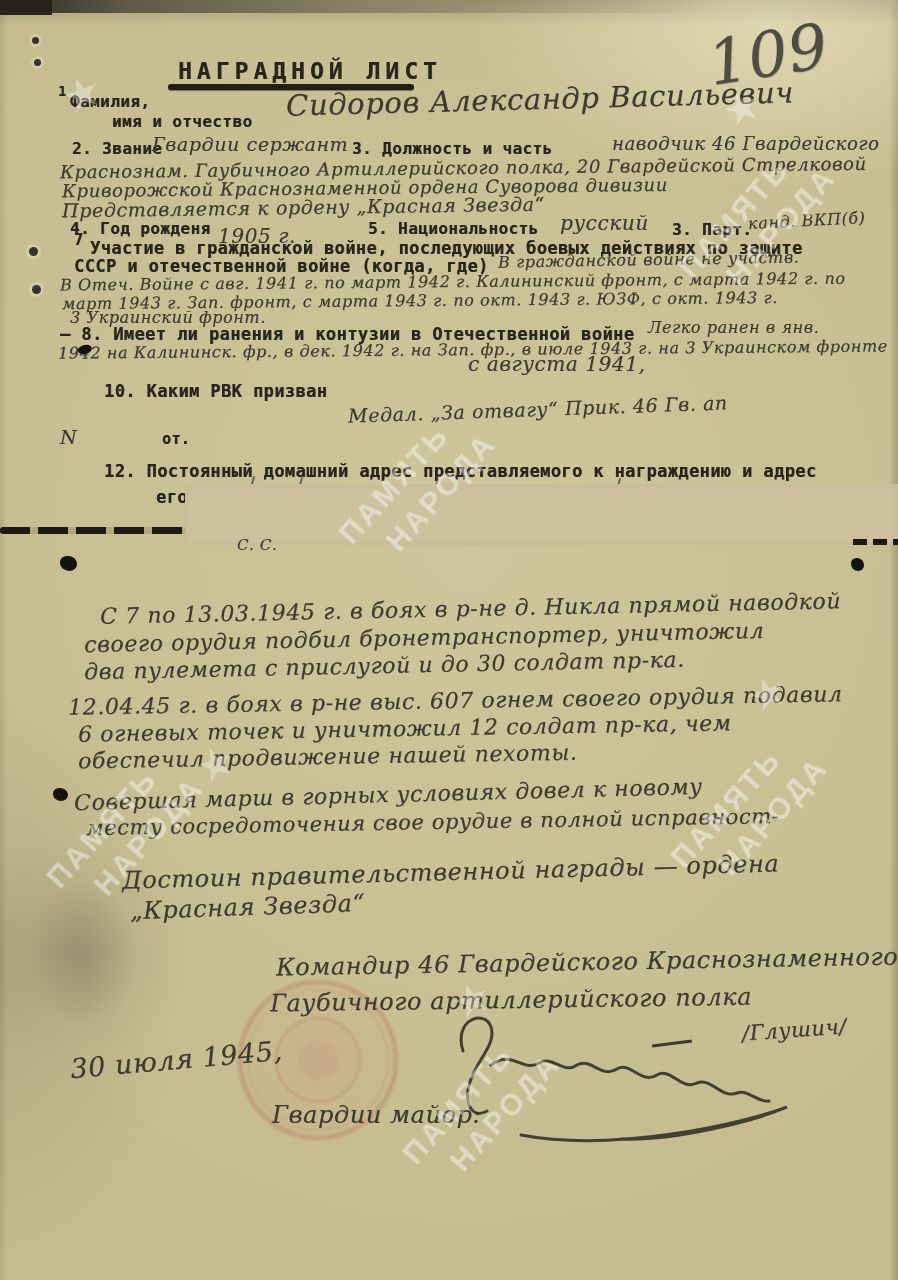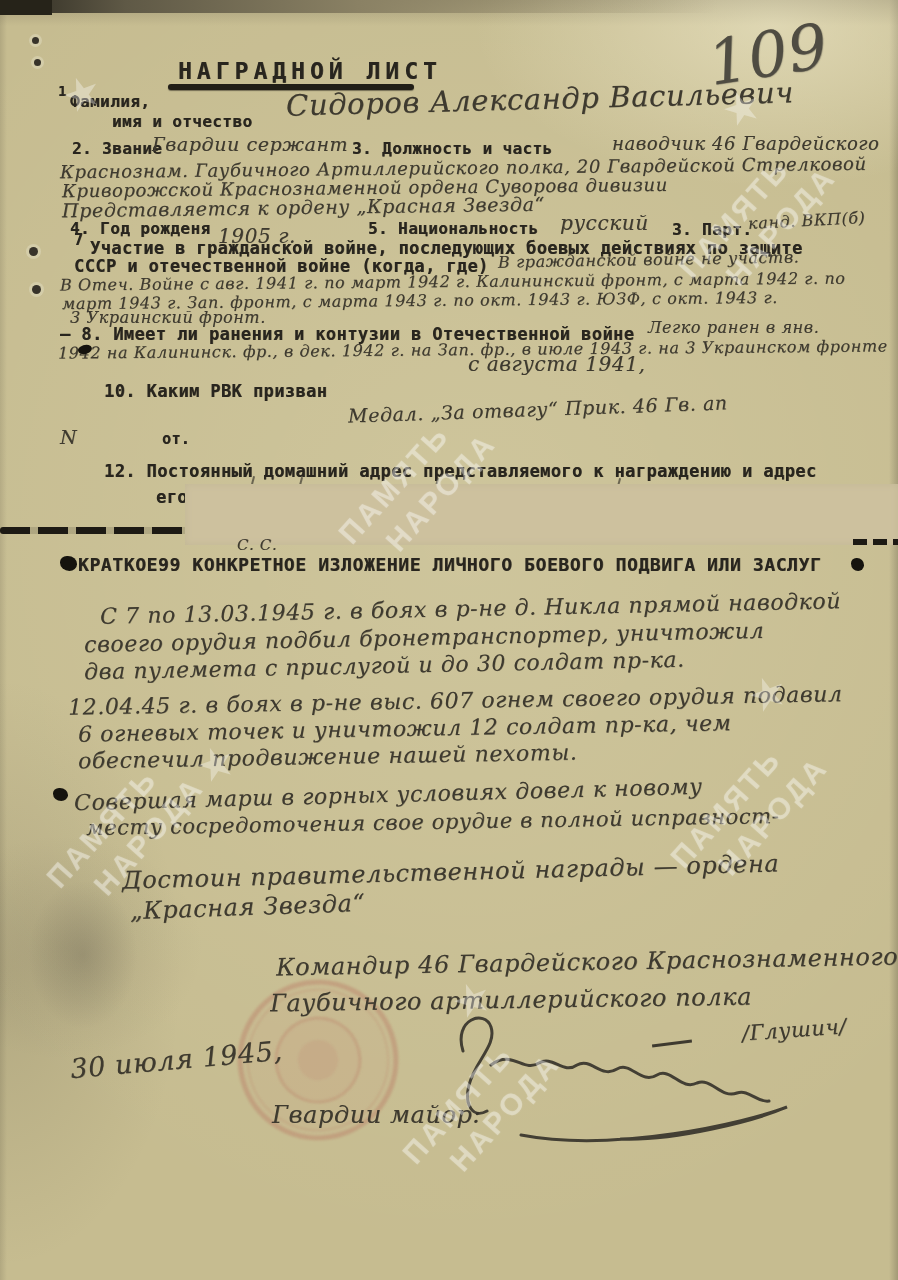--- a/index.html
+++ b/index.html
@@ -147,21 +147,20 @@
 
   <div class="redaction"></div>
   <div class="frag-tick" style="left:252px;top:476px;"></div>
   <div class="frag-tick" style="left:300px;top:477px;"></div>
   <div class="frag-tick" style="left:436px;top:478px;"></div>
   <div class="frag-tick" style="left:618px;top:478px;"></div>
 
   <div class="dash-line"></div>
   <div class="dash-line-right"></div>
 
-  <div class="typed" style="left:78px;top:554px;font-size:18px;letter-spacing:0.6px;">КРАТКОЕ99  КОНКРЕТНОЕ ИЗЛОЖЕНИЕ ЛИЧНОГО БОЕВОГО ПОДВИГА ИЛИ ЗАСЛУГ</div>
 
   <div class="hw" style="left:100px;top:596px;font-size:22px;transform:rotate(-1.2deg);">С 7 по 13.03.1945 г. в боях в р-не д. Никла прямой наводкой</div>
   <div class="hw" style="left:84px;top:625px;font-size:22px;transform:rotate(-1.2deg);">своего орудия подбил бронетранспортер, уничтожил</div>
   <div class="hw" style="left:84px;top:653px;font-size:22px;transform:rotate(-1.2deg);">два пулемета с прислугой и до 30 солдат пр-ка.</div>
 
   <div class="hw" style="left:68px;top:688px;font-size:22px;transform:rotate(-1deg);">12.04.45 г. в боях в р-не выс. 607 огнем своего орудия подавил</div>
   <div class="hw" style="left:78px;top:716px;font-size:22px;transform:rotate(-1deg);">6 огневых точек и уничтожил 12 солдат пр-ка, чем</div>
   <div class="hw" style="left:78px;top:744px;font-size:22px;transform:rotate(-1deg);">обеспечил продвижение нашей пехоты.</div>
 
   <div class="hw" style="left:74px;top:782px;font-size:22px;transform:rotate(-1.5deg);">Совершая марш в горных условиях довел к новому</div>

